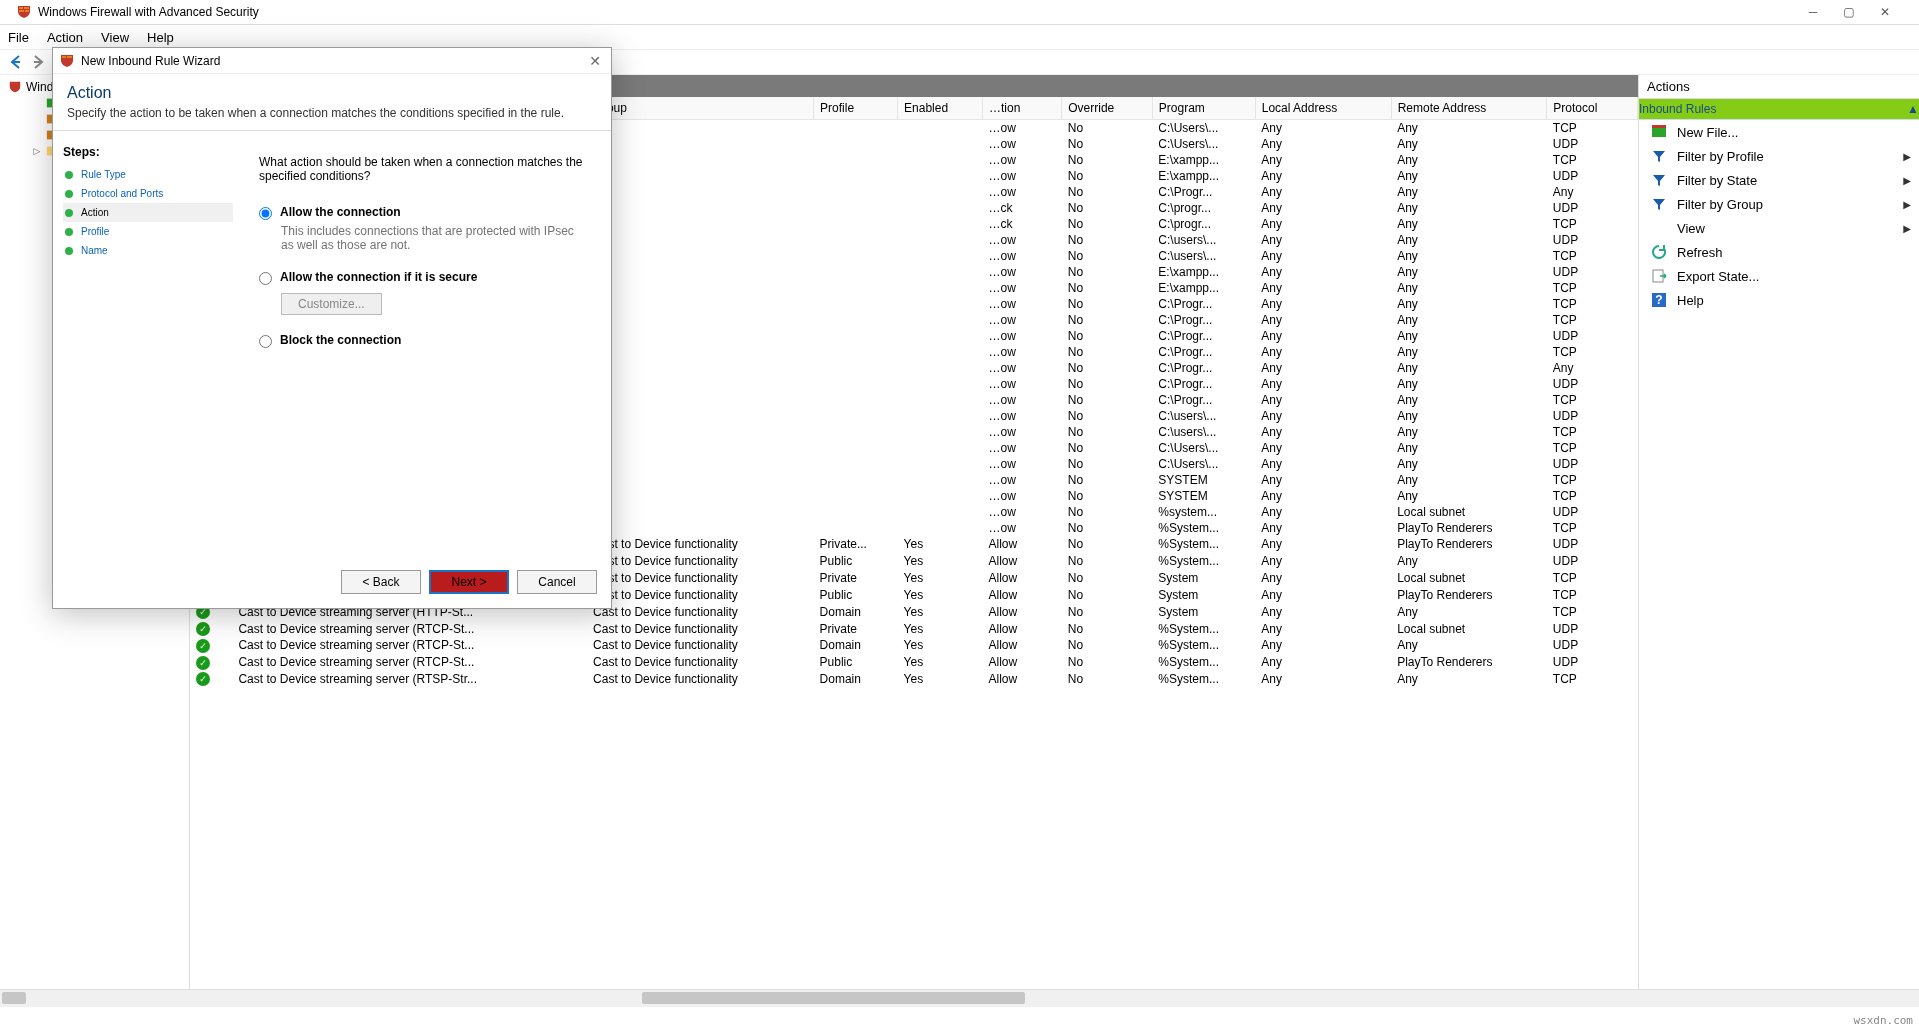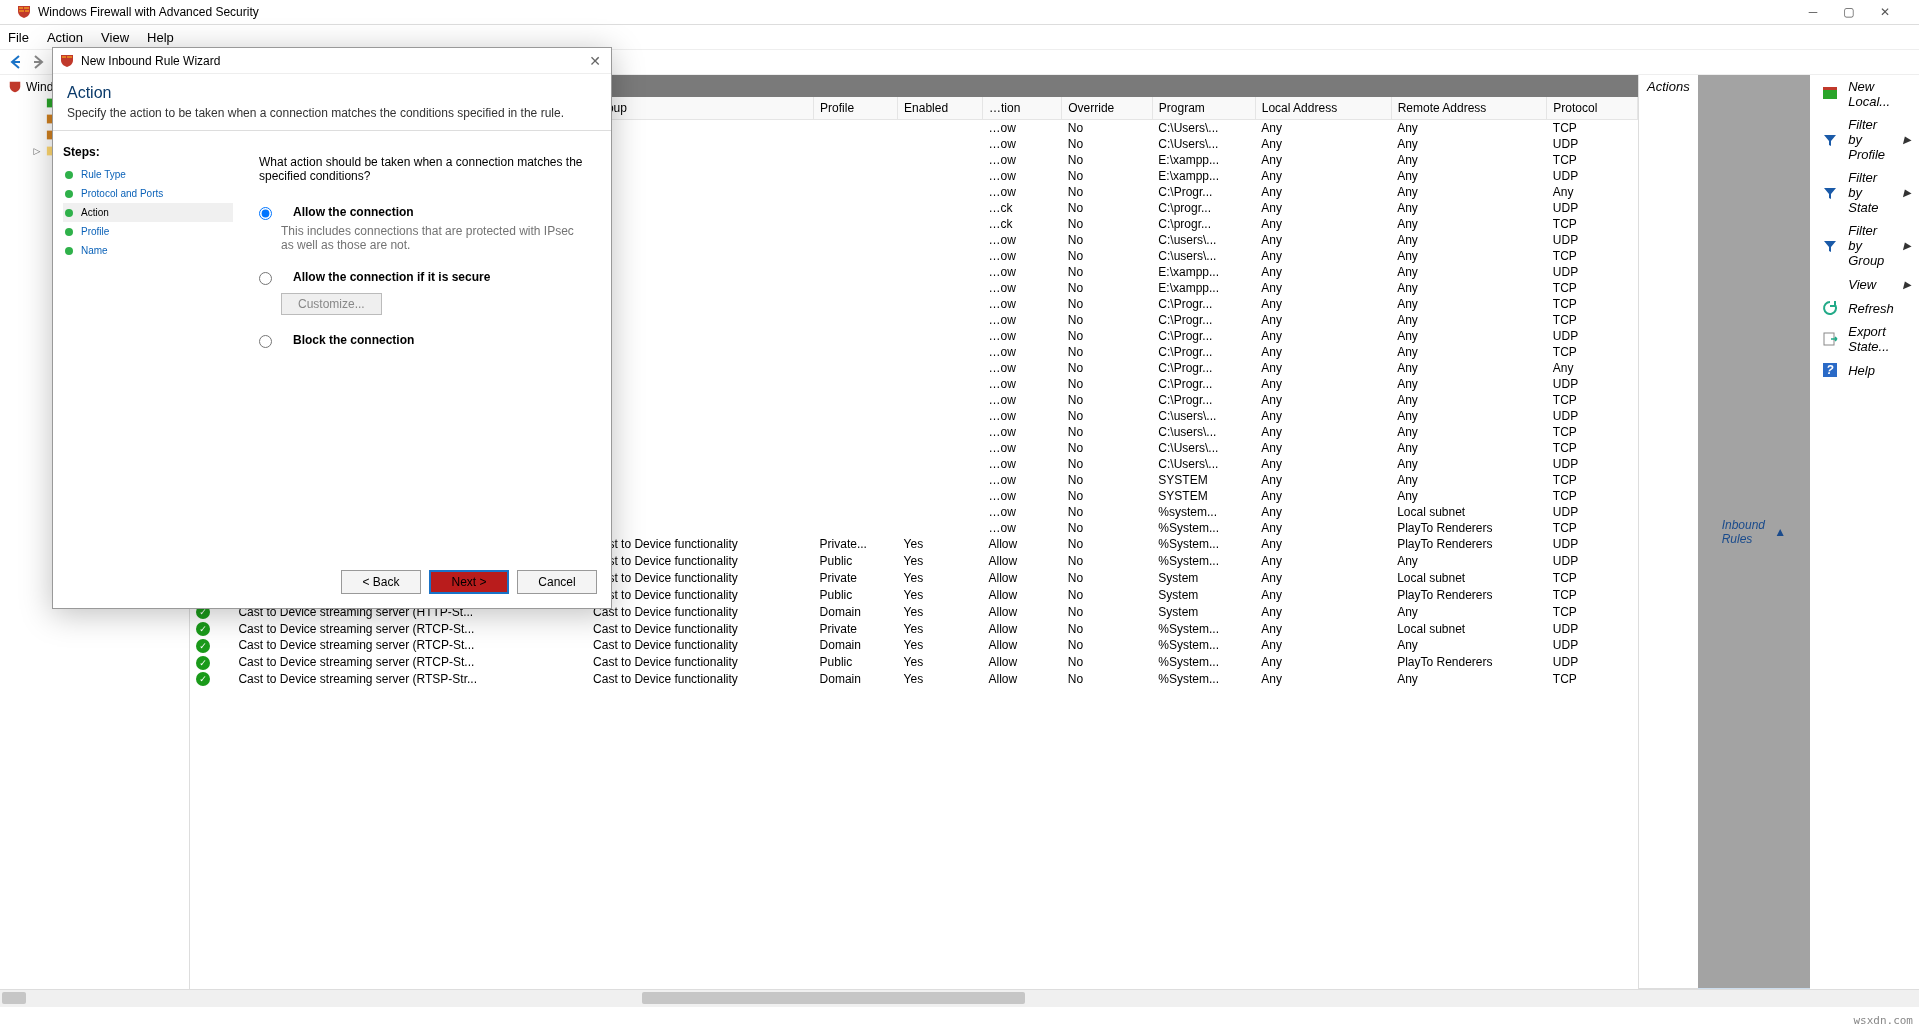--- a/index.html
+++ b/index.html
@@ -38,25 +38,25 @@
   padding: 0 6px; font-size: 12px;
 }
 .rules-table { width: 100%; border-collapse: collapse; font-size: 12px; }
 .rules-table th {
   text-align: left; font-weight: 400; padding: 4px 6px; border-right: 1px solid #e5e5e5;
   border-bottom: 1px solid #e5e5e5; background: #f9f9f9; position: sticky; top: 22px;
   white-space: nowrap;
 }
 .rules-table td { padding: 1px 6px; white-space: nowrap; }
 .rule-check { width: 14px; height: 14px; border-radius: 50%; display: inline-flex; align-items:center; justify-content:center; color:#fff; font-size:9px; background:#1a9a1a; margin-right:4px; vertical-align:middle;}
-.actionspane { width: 280px; min-width: 280px; display: flex; flex-direction: row; font-style: italic; }
+.actionspane { width: 280px; min-width: 280px; display: flex; flex-direction: column; }
 .actionspane .hdr { padding: 4px 8px; font-size: 13px; font-weight: 400; background: #fff; border-bottom: 1px solid #ddd; }
 .actionspane .subhdr {
-  background: #a3a3a3; padding: 3px 24px; font-size: 12px; color: #1a4b8c;
-  display: flex; align-items:center; border-bottom:1px solid #cde;
+  background: #84cc16; padding: 3px 0; font-size: 12px; color: #1a4b8c;
+  display: flex; justify-content: space-between; align-items:center; border-bottom:1px solid #cde;
 }
 .action-item { display: flex; align-items: center; padding: 4px 8px 4px 12px; gap: 10px; font-size: 13px; }
 .action-item .arrow { margin-left: auto; font-size: 10px; color: #333; }
 .action-icn { width: 16px; height: 16px; display: inline-flex; align-items: center; justify-content: center; }
 .wizard {
   position: absolute; left: 52px; top: 47px; width: 560px; height: 562px;
   background: #fff; border: 1px solid #999; box-shadow: 0 5px 30px rgba(0,0,0,.25);
   display: flex; flex-direction: column; z-index: 100;
 }
 .wizard-title {
@@ -73,21 +73,21 @@
 .wizard-body { flex: 1; display: flex; }
 .wizard-steps { width: 190px; padding: 8px 10px; }
 .wizard-steps .stepstitle { font-weight: 700; font-size: 12px; margin-bottom: 6px; }
 .wizard-steps .step { display: flex; align-items: center; gap: 8px; padding: 4px 2px; font-size: 10px; color: #0b62b8; cursor: pointer; }
 .wizard-steps .step .dot { width: 8px; height: 8px; border-radius: 50%; background: #2fb14a; }
 .wizard-steps .step.current { background: #f0f0f0; color: #000; }
 .wizard-steps .step.current .dot { background: #2fb14a; }
 .wizard-content { flex: 1; padding: 18px 26px 10px 16px; font-size: 12px; }
 .wizard-content .q { margin-bottom: 22px; }
 .optgrp { margin-bottom: 18px; }
-.optgrp label { display: flex; align-items: flex-start; gap: 21px; }
+.optgrp label { display: flex; align-items: flex-start; gap: 8px; }
 .optgrp .optlabel { font-weight: 700; font-size: 12px; }
 .optgrp .optdesc { font-size: 12px; color: #737373; margin: 4px 0 0 22px; max-width: 430px; }
 .optgrp input[type=radio] { margin-top: 2px; }
 .cust-btn {
   margin: 8px 0 0 22px; padding: 3px 16px; font-size: 12px; background: #efefef;
   border: 1px solid #bbb; color: #888;
 }
 .wizard-foot {
   display: flex; gap: 8px; justify-content: flex-end; padding: 10px 14px 14px;
 }
@@ -685,21 +685,21 @@
       <span>▲</span>
     </div>
     <div id="actions-list">
         <div class="action-item">
           <span class="action-icn">
             <svg width="16" height="16">
               <rect x="1" y="4" width="14" height="9" fill="#2aa52a"></rect>
               <rect x="1" y="1" width="14" height="3" fill="#c0392b"></rect>
             </svg>
           </span>
-          <span>New Local...</span>
+          <span>New File...</span>
         </div>
         <div class="action-item">
           <span class="action-icn">
             <svg width="16" height="16">
               <path d="M2 3h12l-5 6v5l-2-1v-4z" fill="#1a5aa8"></path>
             </svg>
           </span>
           <span>Filter by Profile</span>
           <span class="arrow">▶</span>
         </div>

